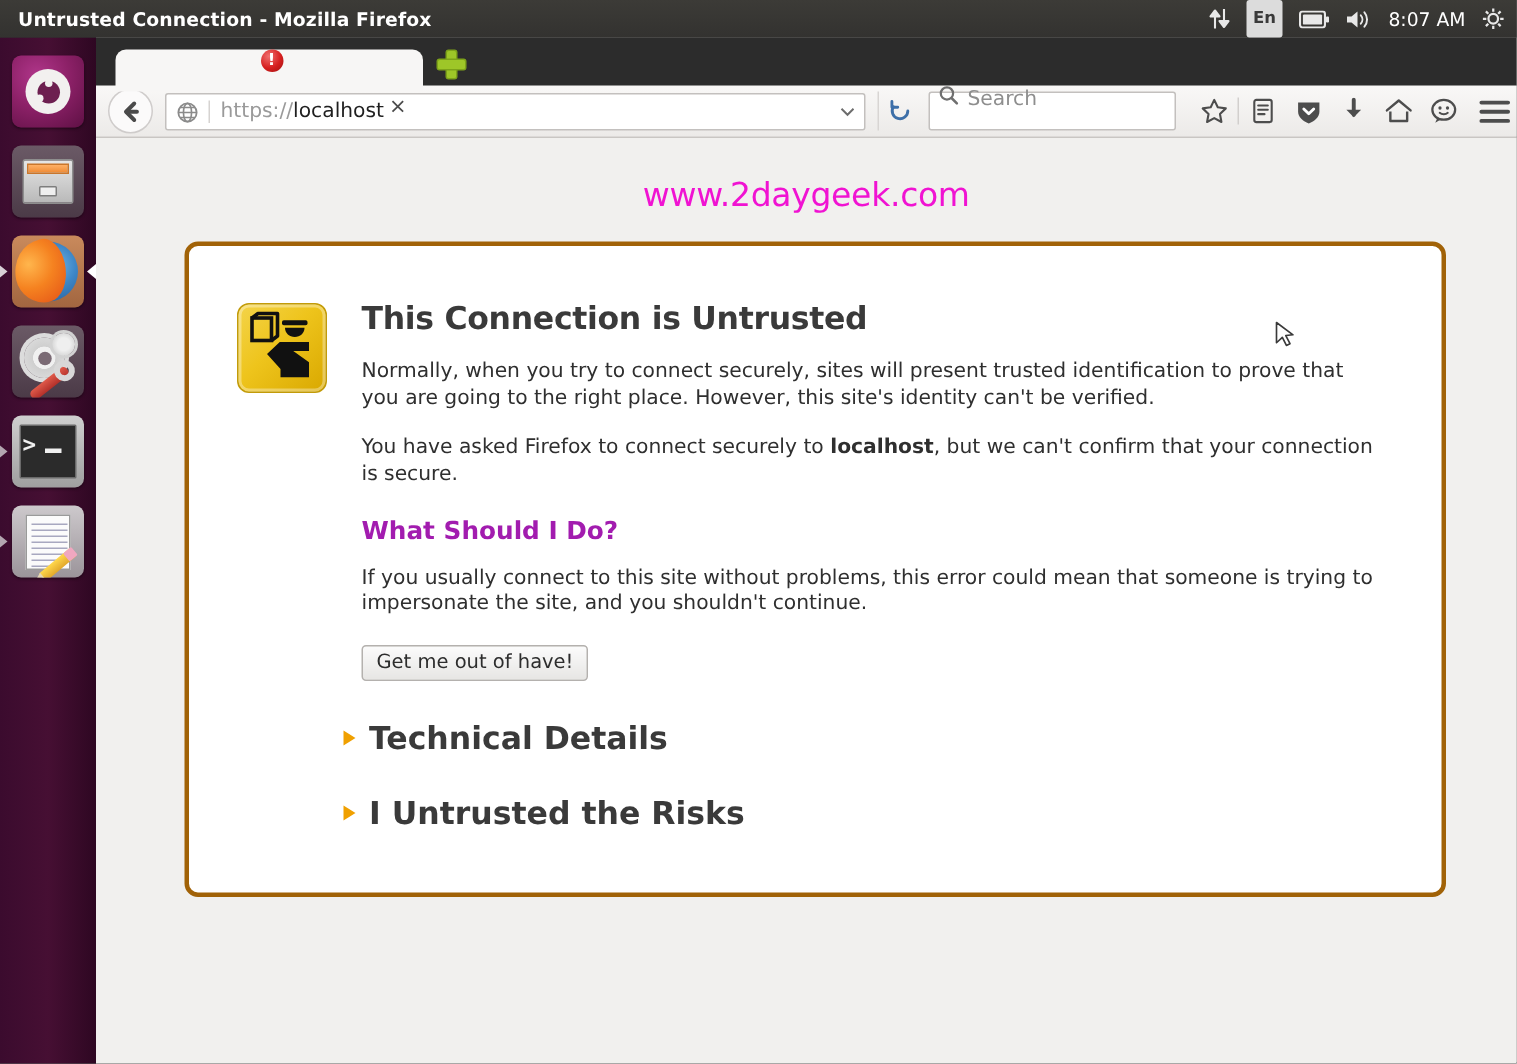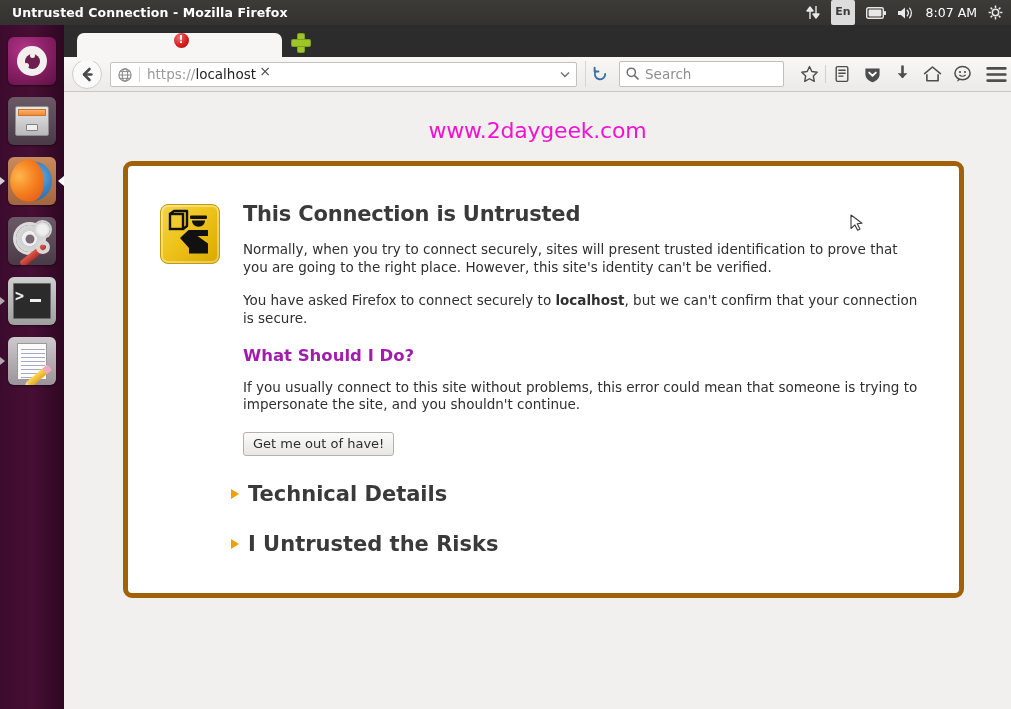--- a/index.html
+++ b/index.html
@@ -234,21 +234,21 @@
     width: 28px; height: 26px; flex:none;
     display:flex;align-items:center;justify-content:center;
     border-left: 1px solid #d8d5d3;
     cursor: pointer;
   }
   #searchbox {
     width: 165px; height: 25px; flex: none;
     background: #ffffff;
     border: 1px solid #c3c0be;
     border-radius: 2px;
-    display: flex; align-items: center;
+    display: flex; align-items: flex-end;
     gap: 6px; padding: 12px 6px;
     margin: 0 10px 0 6px;
   }
   #search-placeholder { font-size: 13.5px; color: #8e8e8e; }
   .tb-icon {
     width: 30px; height: 30px; flex: none;
     display: flex; align-items: center; justify-content: center;
     cursor: pointer;
   }
   .tb-sep { width:1px; height:18px; background:#d2cfcd; flex:none; margin:0 1px;}
@@ -265,21 +265,21 @@
     color: #f013d2;
     font-weight: normal;
     font-size: 22px;
     padding-top: 26px;
     letter-spacing: -0.2px;
     font-family: "DejaVu Sans", sans-serif;
   }
   #error-panel {
     margin: 18px 47px 0 59px;
     background: #ffffff;
-    border: 5px solid #a16207;
+    border: 3px solid #a16207;
     border-radius: 9px;
     min-height: 437px;
     padding: 36px 40px 30px 32px;
     display: flex;
     gap: 23px;
   }
   #warn-icon {
     width: 60px; height: 60px; flex: none;
     border-radius: 8px;
     background: linear-gradient(135deg,#f4d44a 0%, #eec41c 45%, #d9a800 100%);

